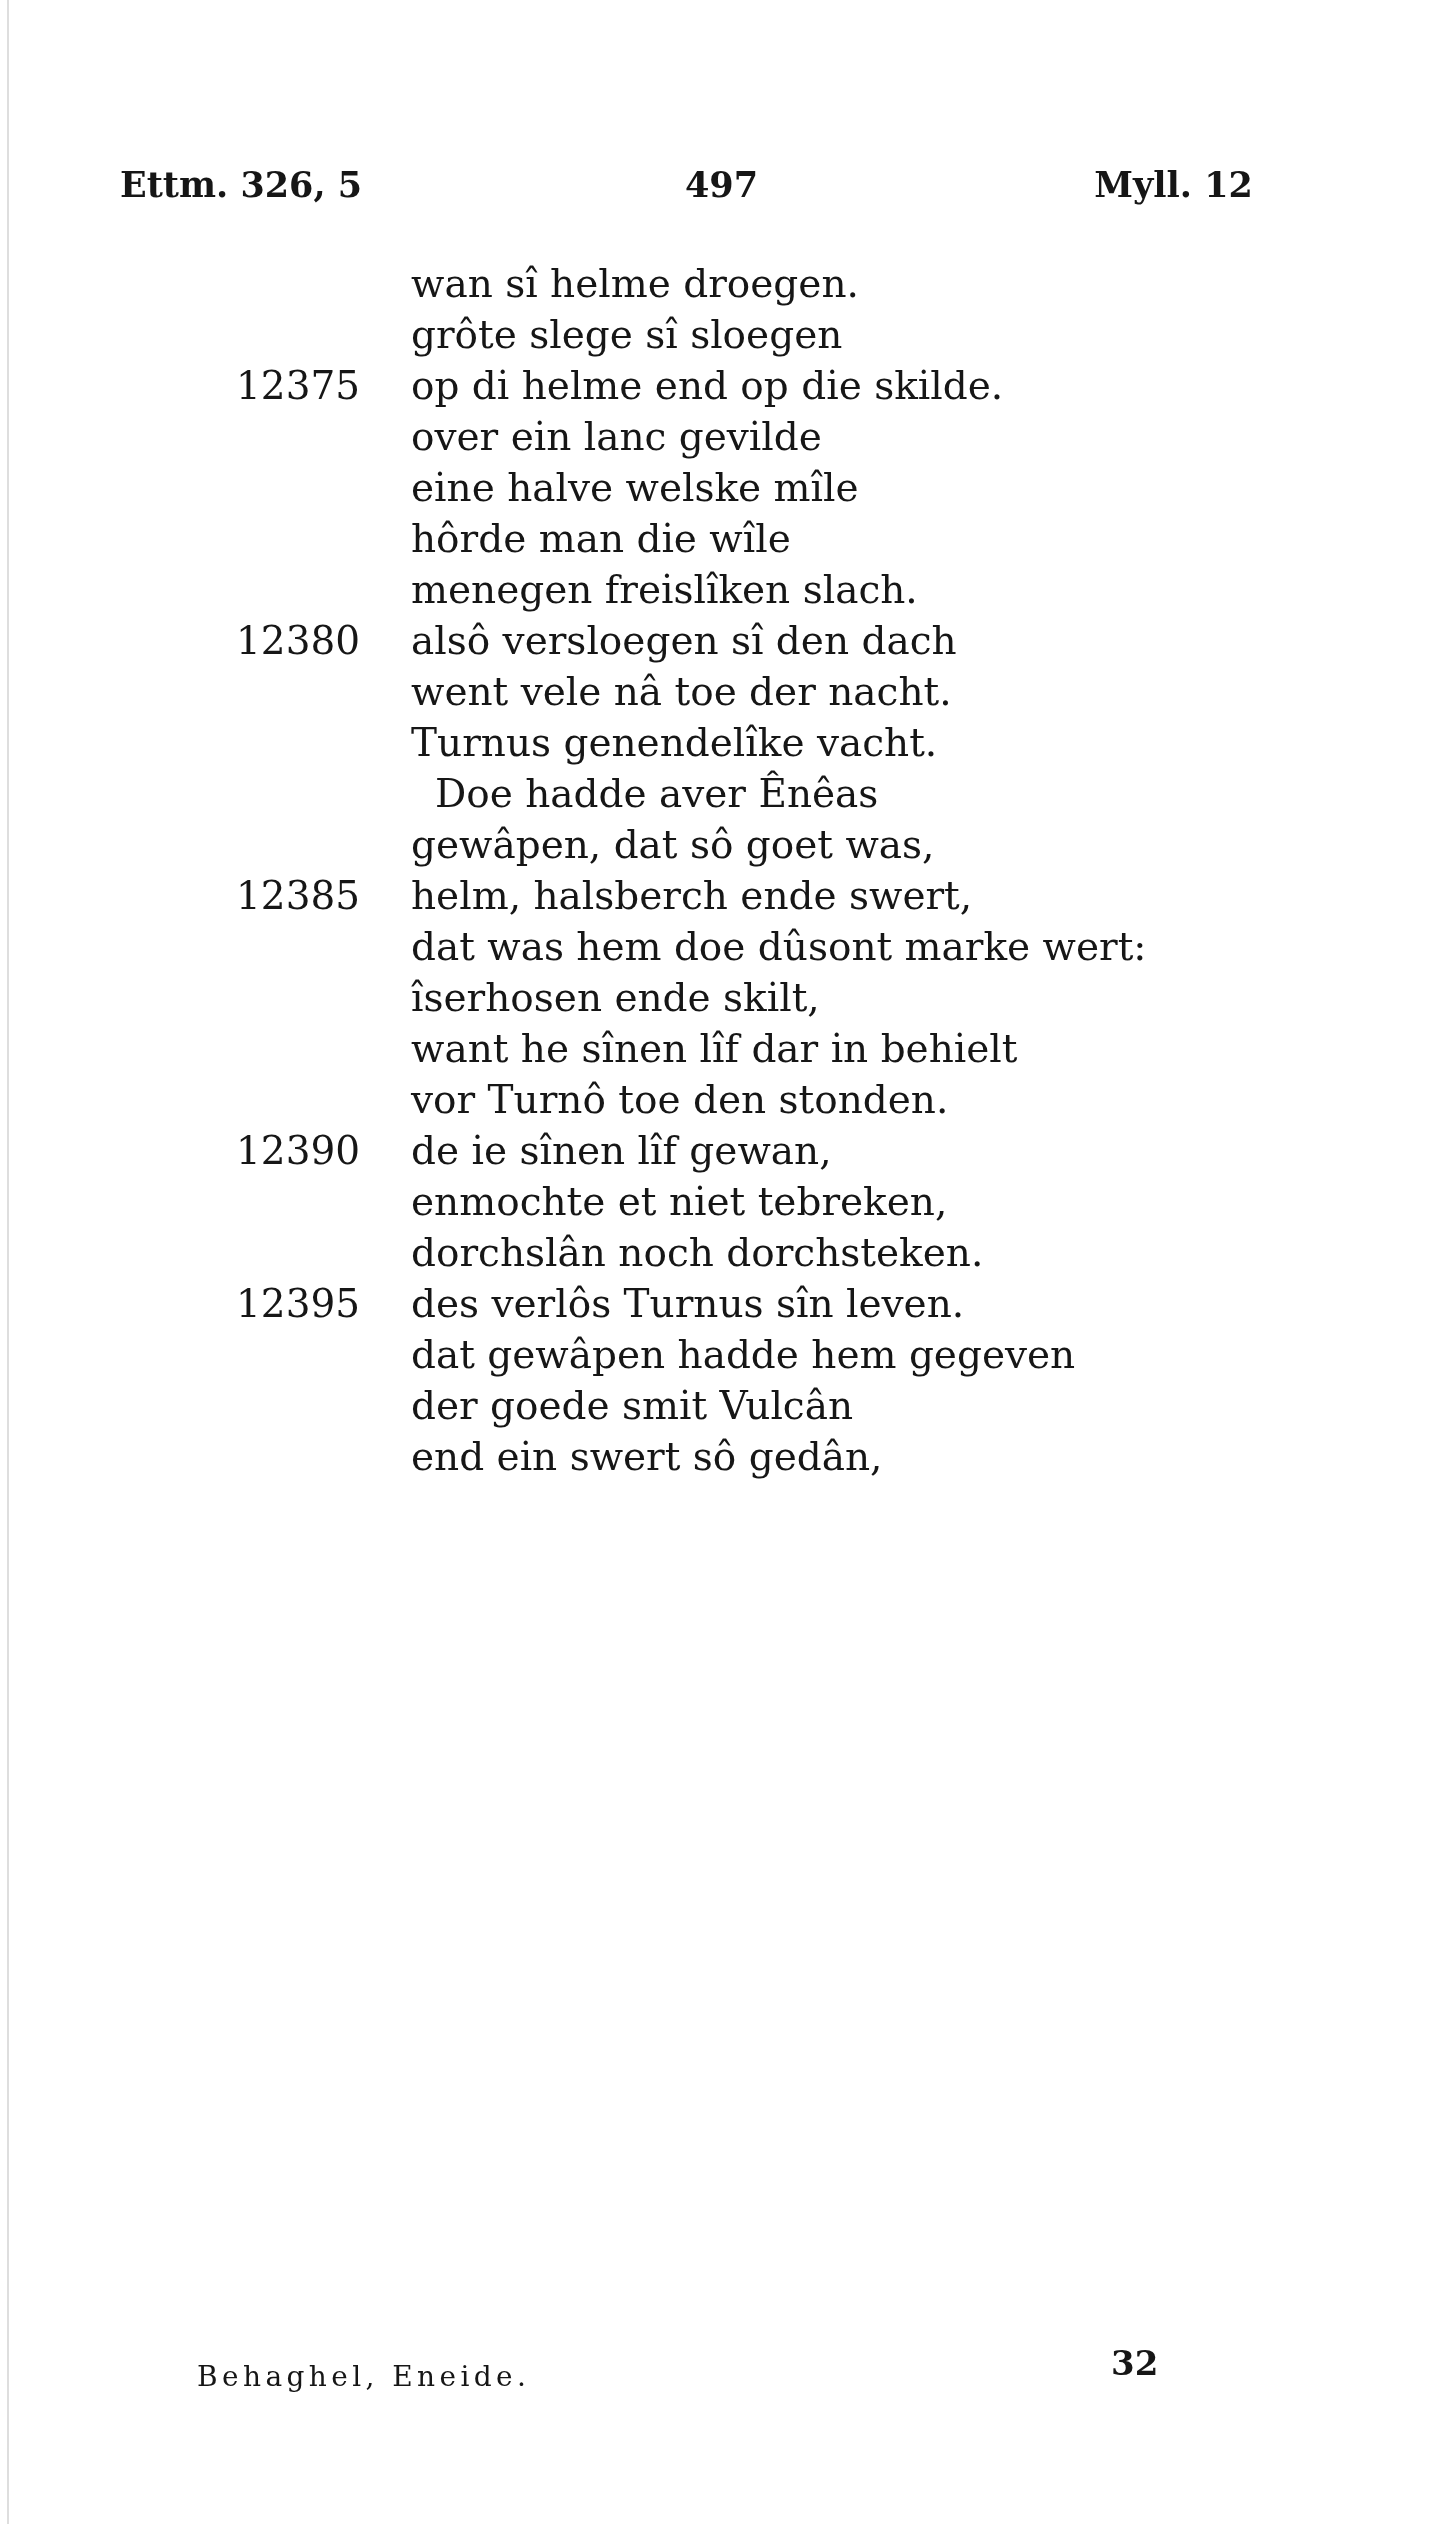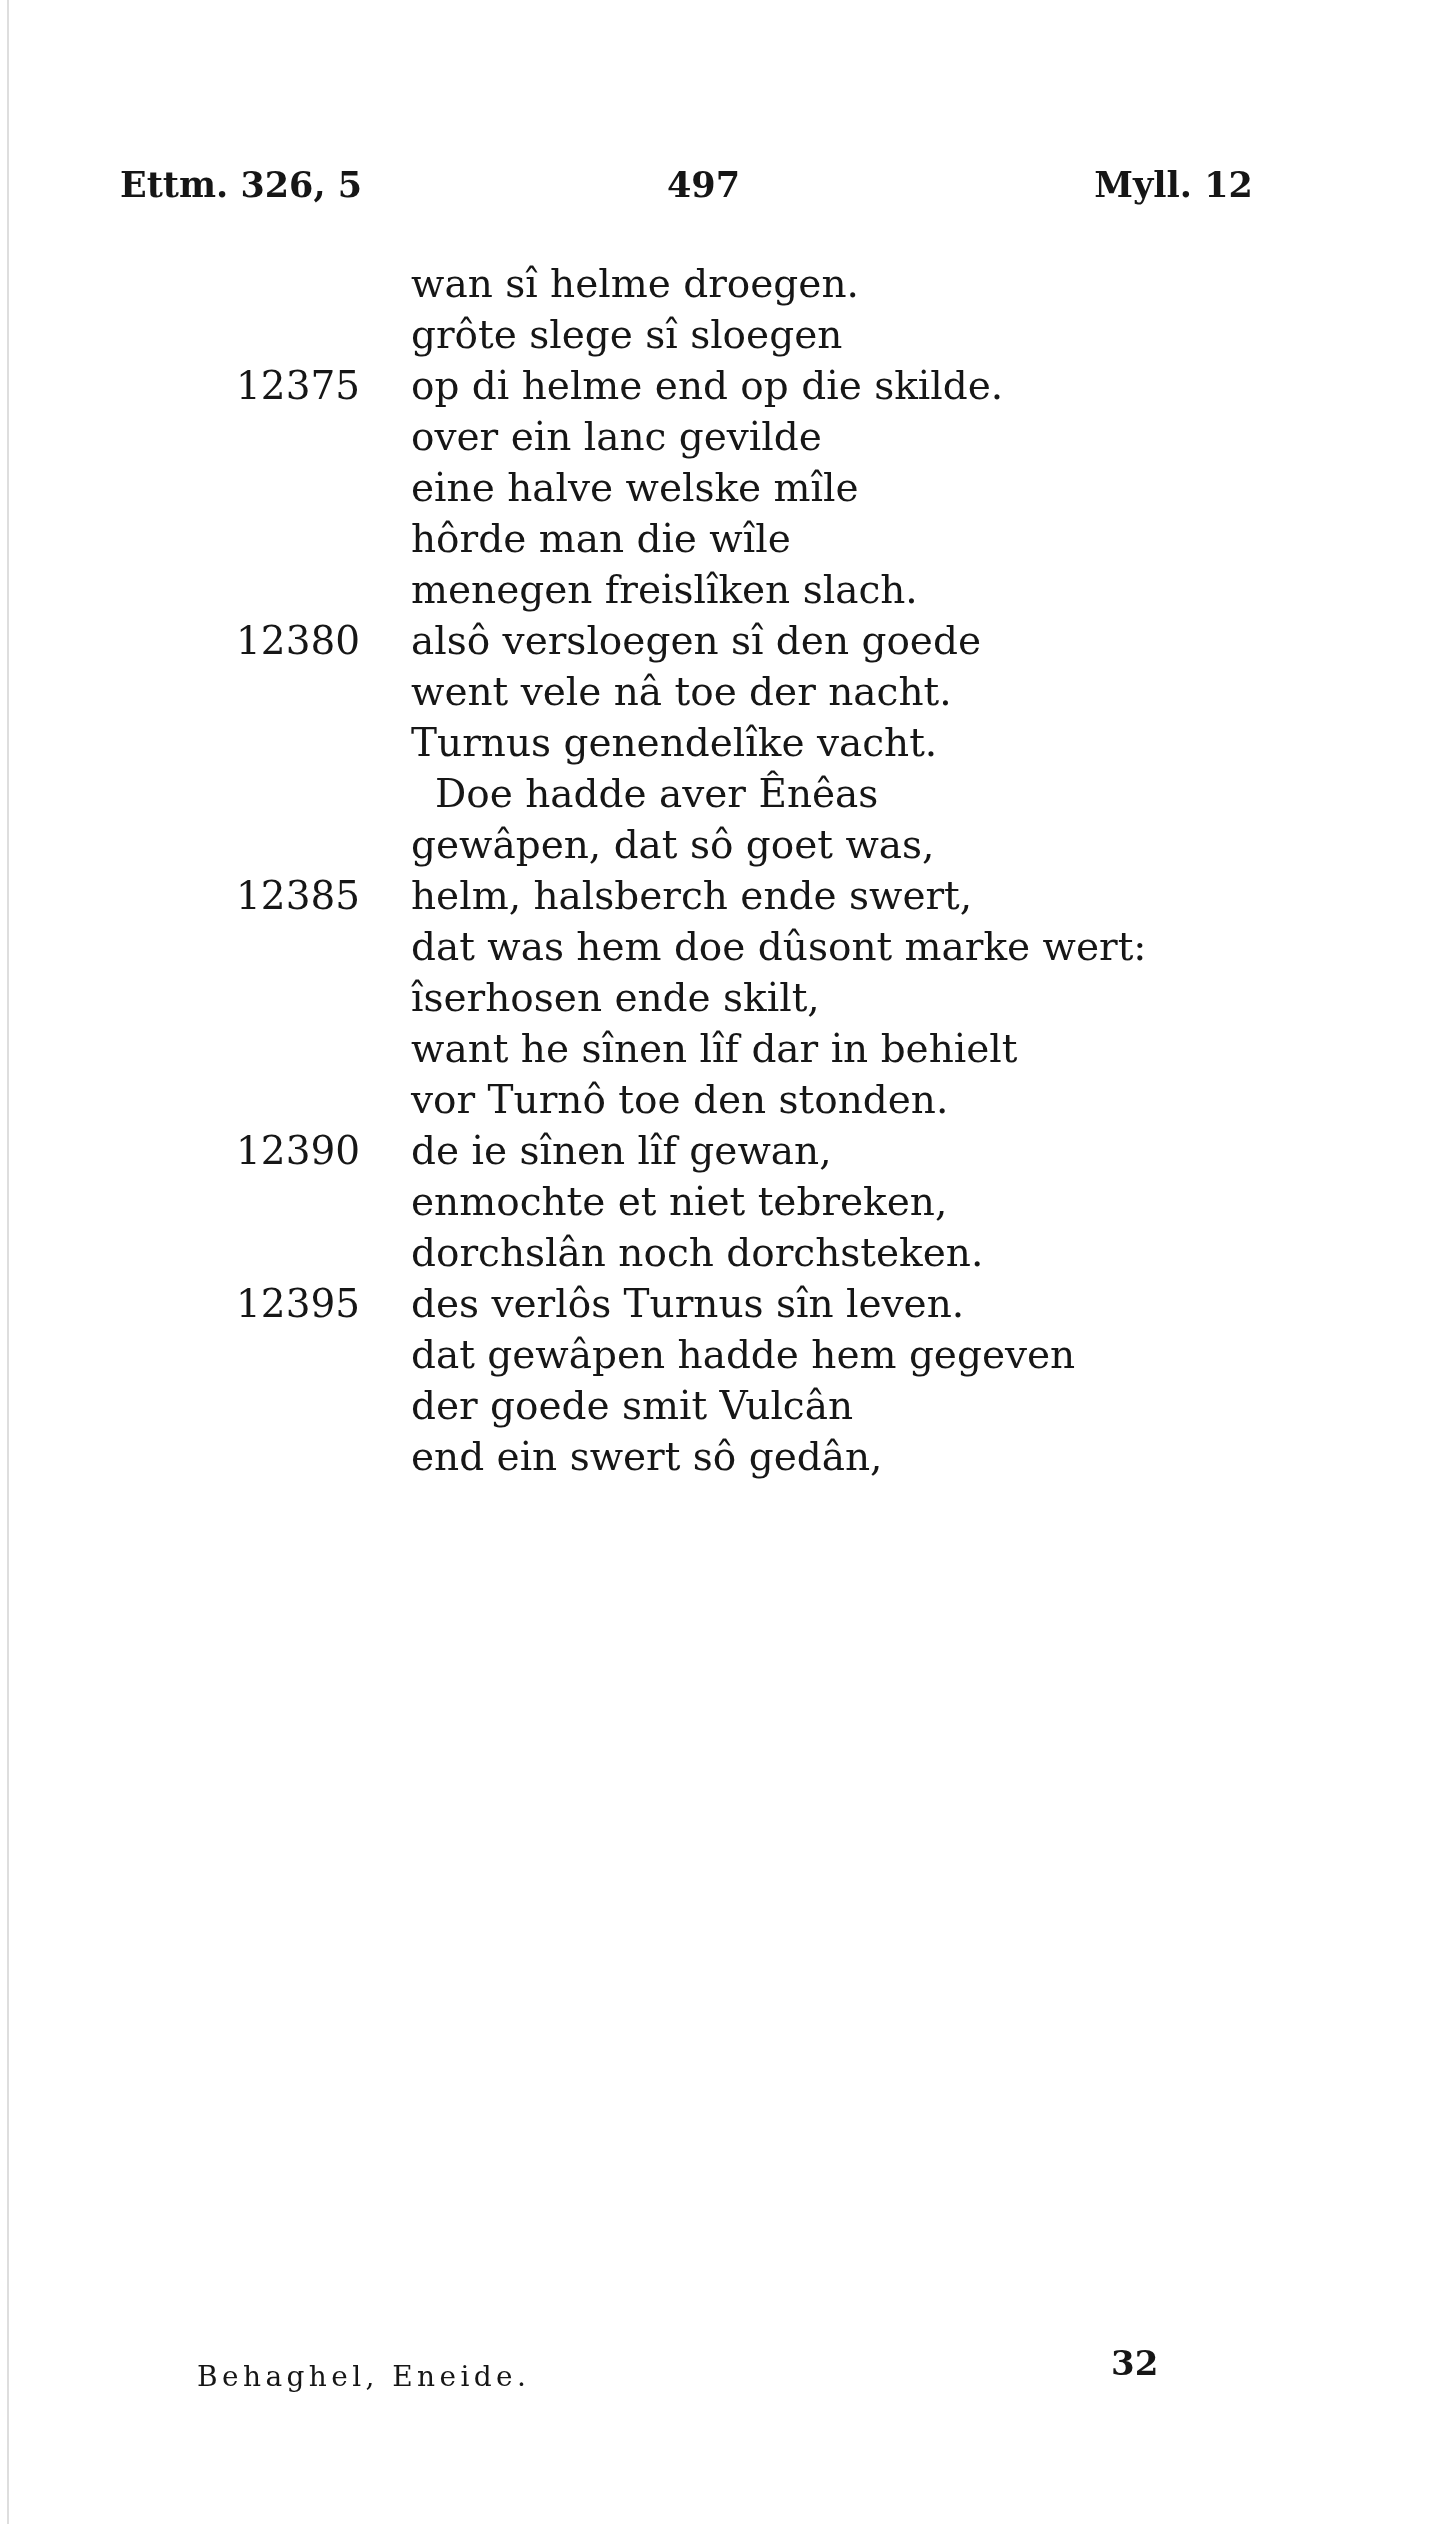--- a/index.html
+++ b/index.html
@@ -22,21 +22,21 @@
   }
   
   .header {
     position: absolute;
     top: 164px; left: 0;
     width: 1451px; height: 46px;
     font-size: 35px;
     font-weight: bold;
   }
   .h-left   { position: absolute; left: 120px; }
-  .h-center { position: absolute; left: 667px; width: 109px; text-align: left; }
+  .h-center { position: absolute; left: 667px; width: 109px; text-align: center; }
   .h-right  { position: absolute; right: 125px; }
   
   .verse {
     position: absolute;
     top: 258px; left: 236px;
     font-size: 39px;
     line-height: 51px;
   }
   .vline { position: relative; white-space: nowrap; }
   .vnum  { position: absolute; left: 0; top: 0; }
@@ -101,21 +101,21 @@
       <div class="vline">
         <span class="vnum"></span>
         <span class="vtext">hôrde man die wîle</span>
       </div>
       <div class="vline">
         <span class="vnum"></span>
         <span class="vtext">menegen freislîken slach.</span>
       </div>
       <div class="vline">
         <span class="vnum">12380</span>
-        <span class="vtext">alsô versloegen sî den goede</span>
+        <span class="vtext">alsô versloegen sî den dach</span>
       </div>
       <div class="vline">
         <span class="vnum"></span>
         <span class="vtext">went vele nâ toe der nacht.</span>
       </div>
       <div class="vline">
         <span class="vnum"></span>
         <span class="vtext">Turnus genendelîke vacht.</span>
       </div>
       <div class="vline indent">

